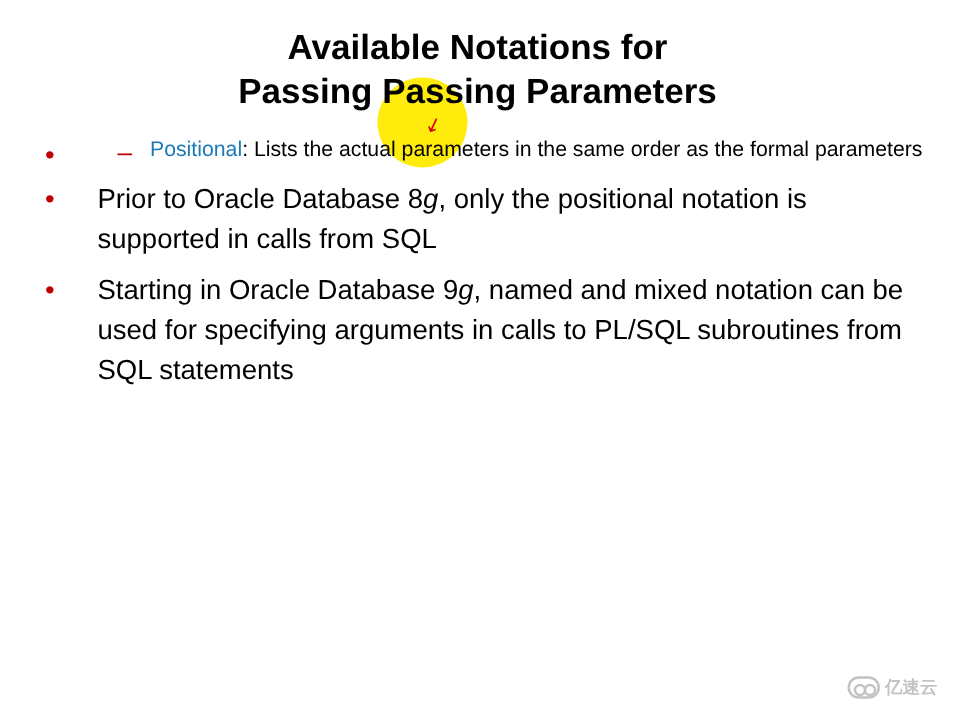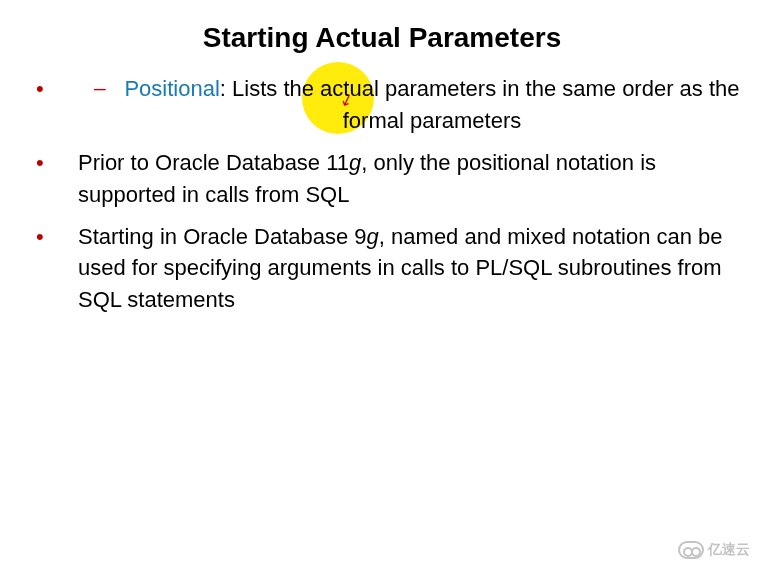--- a/index.html
+++ b/index.html
@@ -72,23 +72,22 @@
     }
     ul.sub-list {
       list-style: none;
       padding-left: 0;
       margin-top: 6px;
     }
     ul.sub-list > li {
       position: relative;
       padding-left: 42px;
       margin-bottom: 6px;
-      font-size: 22px;
+      font-size: 17px;
       line-height: 1.45;
-      text-align: center;
     }
     ul.sub-list > li::before {
       content: "–";
       position: absolute;
       left: 16px;
       top: 0;
       color: #c00000;
       font-size: 21px;
     }
     .keyword {
@@ -132,34 +131,35 @@
     }
   </style>
 </head>
 <body>
 
 <div class="highlight-circle"></div>
 <div class="cursor-arrow">↙</div>
 
 <div class="title">
   <div class="title-inner">
-    <span class="title-line">Starting Actual Parameters</span>
+    <span class="title-line">Available Notations for</span>
+    <span class="title-line">Passing Passing Parameters</span>
   </div>
 </div>
 
 <ul class="main-list">
   <li>
     <ul class="sub-list">
       <li>
         <span class="keyword">Positional</span><span>: Lists the actual parameters in the same order as the formal parameters</span>
       </li>
     </ul>
   </li>
   <li>
-    <span>Prior to Oracle Database 11</span><span class="italic">g</span><span>, only the positional notation is supported in calls from SQL</span>
+    <span>Prior to Oracle Database 8</span><span class="italic">g</span><span>, only the positional notation is supported in calls from SQL</span>
   </li>
   <li>
     <span>Starting in Oracle Database 9</span><span class="italic">g</span><span>, named and mixed notation can be used for specifying arguments in calls to PL/SQL subroutines from SQL statements</span>
   </li>
 </ul>
 
 <div class="watermark">
   <div class="watermark-icon"></div>
   <span class="watermark-text">亿速云</span>
 </div>

